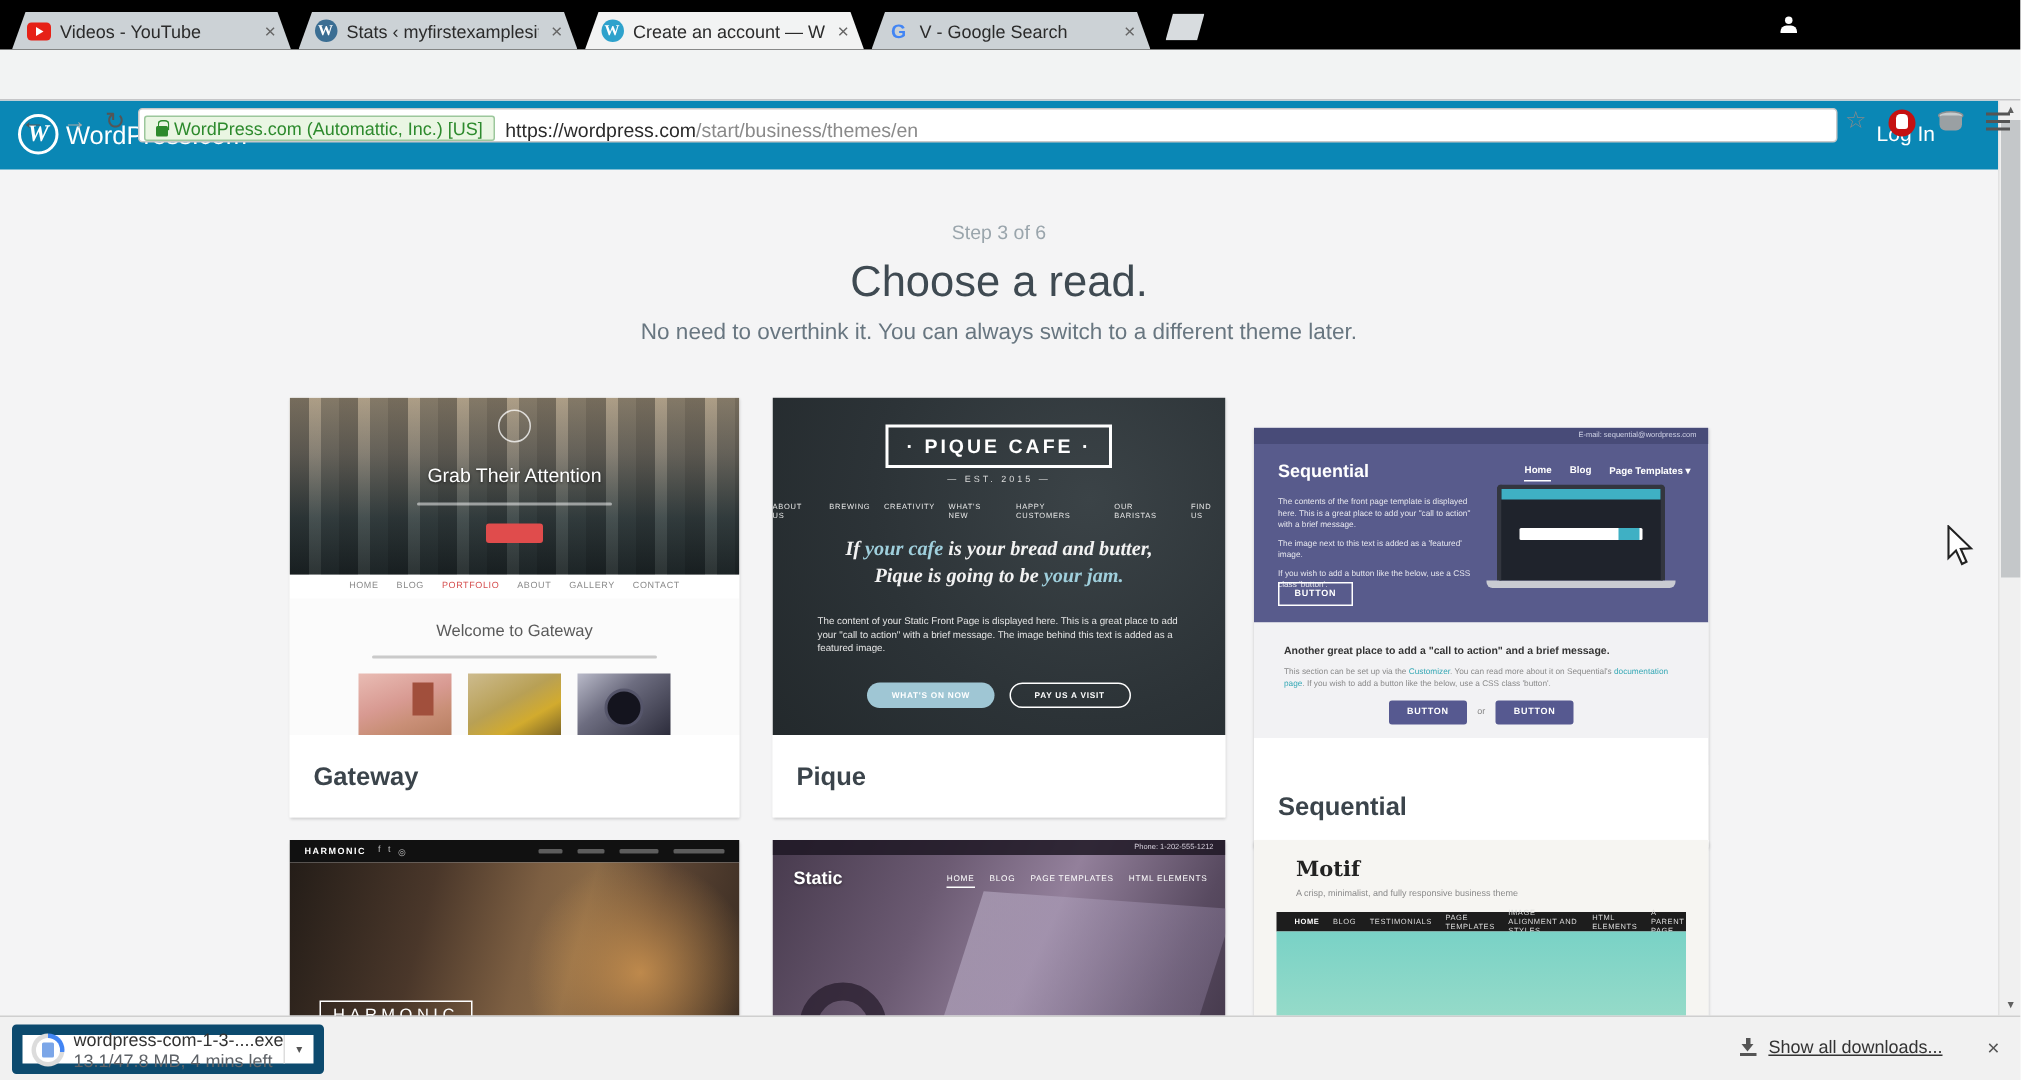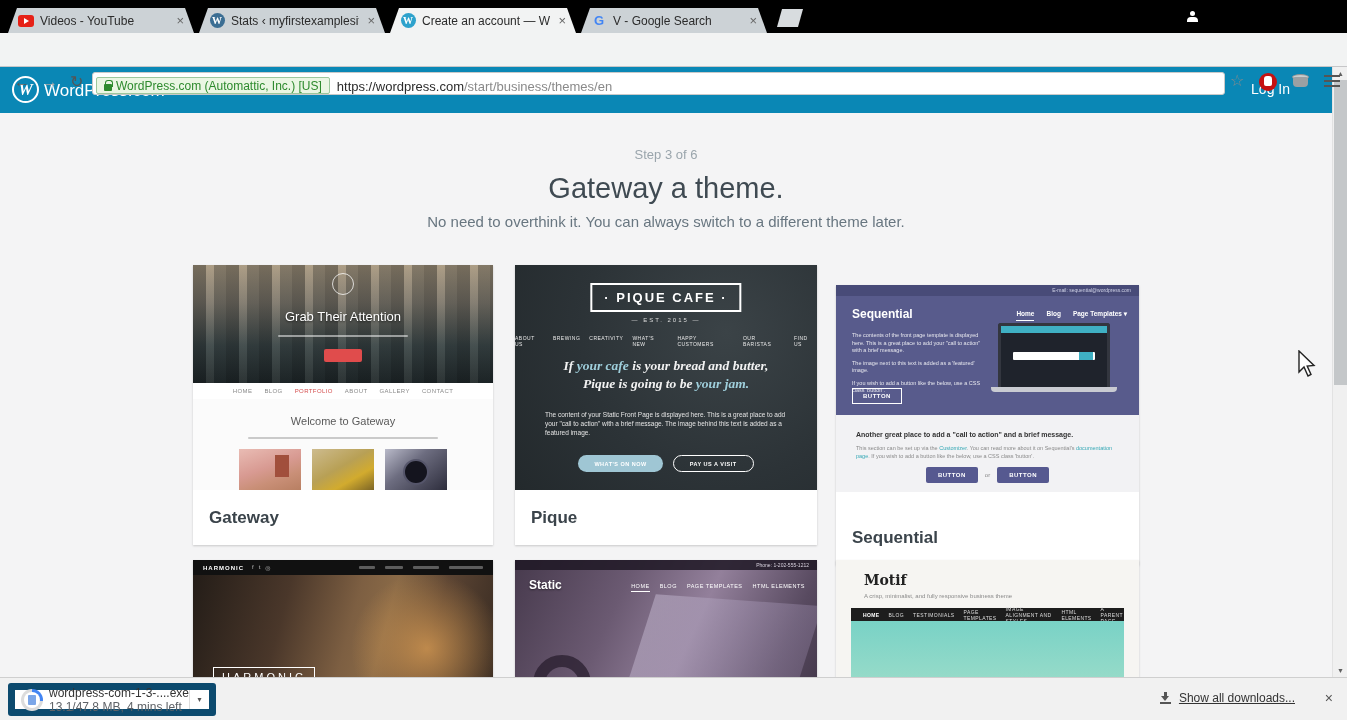--- a/index.html
+++ b/index.html
@@ -257,21 +257,21 @@
     <span id="login-btn">Log In</span>
   </div>
 
   <div id="scrollbar" class="abs">
     <span class="sb-arrow" style="top:0;">▲</span>
     <div id="sb-thumb"></div>
     <span class="sb-arrow" style="bottom:0;">▼</span>
   </div>
 
   <div id="step-ind" class="abs">Step 3 of 6</div>
-  <h1 id="page-title" class="abs">Gateway a theme.</h1>
+  <h1 id="page-title" class="abs">Choose a read.</h1>
   <div id="page-sub" class="abs">No need to overthink it. You can always switch to a different theme later.</div>
 
   <div id="card-gateway" class="card">
     <div class="preview">
       <div class="gw-hero">
         <div class="gw-logo"></div>
         <div class="gw-title">Grab Their Attention</div>
         <span class="tbar gw-sub" style="color:#fff; height:2px; width:130px;"></span>
         <div class="gw-btn"></div>
       </div>

